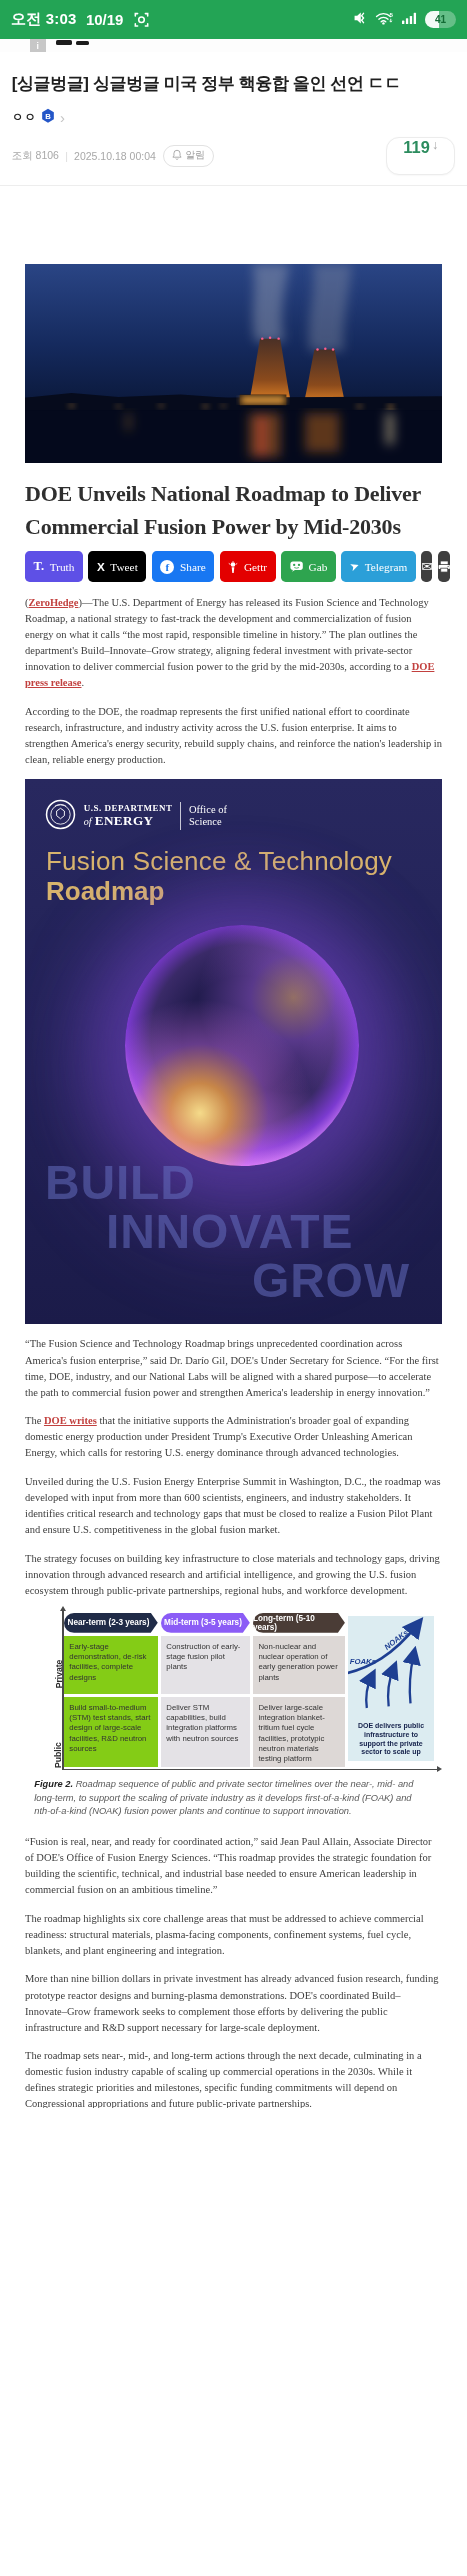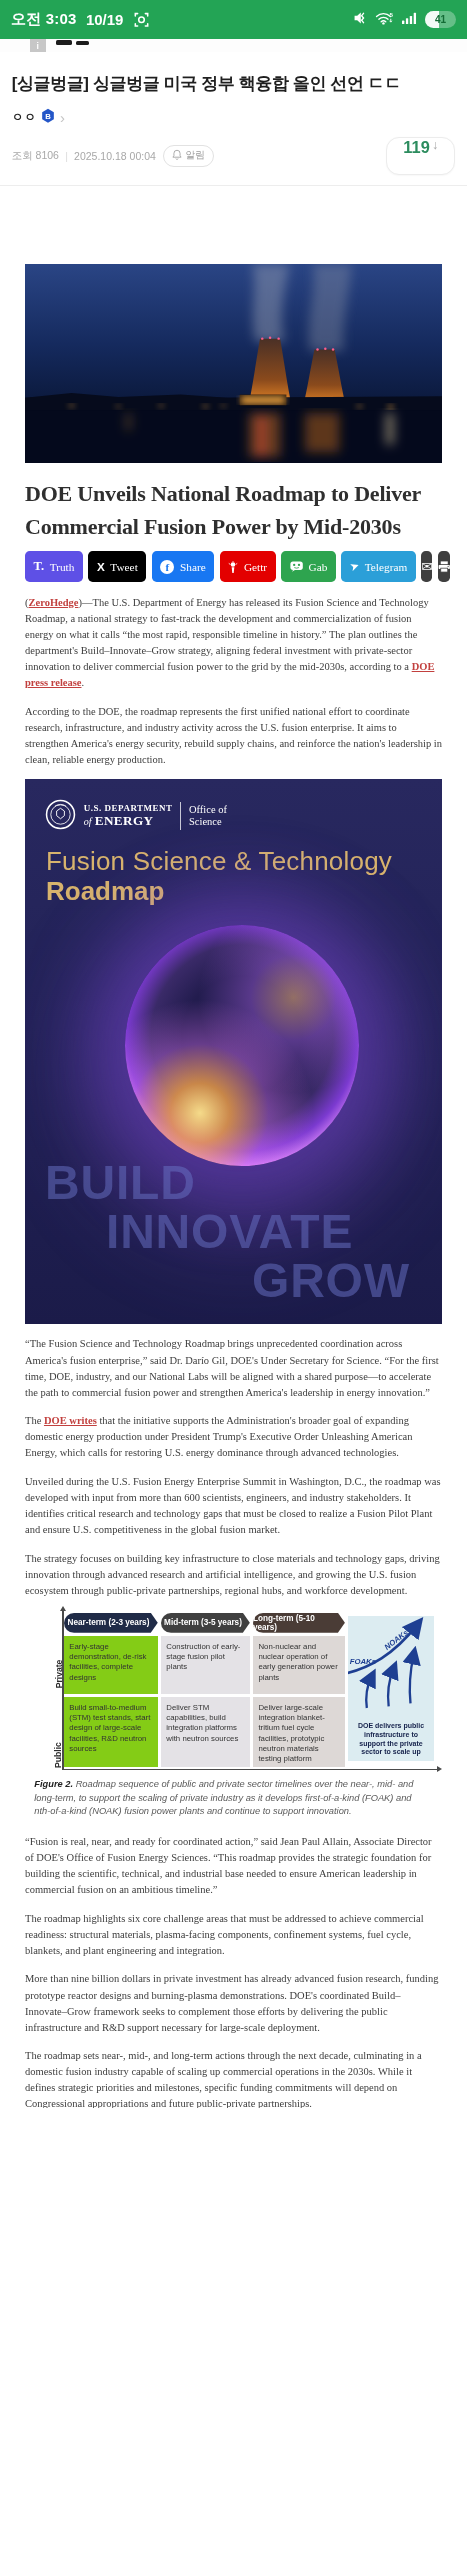--- a/index.html
+++ b/index.html
@@ -67,21 +67,21 @@
       radial-gradient(circle at 50% 46%, #221c4e 34%, #3a2a68 52%, #7b3ad0 66%, #c877f2 74%, #f3a95c 80%, rgba(255,210,130,.55) 85%, rgba(120,60,220,.25) 92%, rgba(0,0,0,0) 100%);
     box-shadow:0 0 70px 35px rgba(130,70,220,.38), 0 31px 93px 47px rgba(150,90,230,.22)}
   .pword{position:absolute;font-weight:800;font-size:48px;letter-spacing:0.8px;color:rgba(104,114,196,.52);line-height:1}
   .w1{left:20px;top:380px}.w2{left:81px;top:429px}.w3{left:227px;top:478px}
   
   .figwrap{position:relative;margin:14px 0 0 31px;width:378px}
   .fgrid{display:flex;gap:3.1px;margin-left:7.8px}
   .fcol{display:flex;flex-direction:column;gap:3.1px}
   .fc0{width:95px}.fc1{width:90px}.fc2{width:93px}
   .fhead{height:20px;display:flex;align-items:center;justify-content:center;color:#fff;font-size:8.2px;font-weight:600;border-radius:10px 0 0 10px;clip-path:polygon(0 0,calc(100% - 7px) 0,100% 50%,calc(100% - 7px) 100%,0 100%);padding-right:4.7px}
-  .h1{background:#202b47}.h2{background:#404040}.h3{background:#4a3c36}
+  .h1{background:#202b47}.h2{background:#8b5cf6}.h3{background:#4a3c36}
   .fcell{font-size:7.8px;line-height:1.3;color:#333;padding:6.2px 5.5px;box-sizing:border-box}
   .rowA{height:58px}.rowB{height:70px}
   .cA{background:#84cc16}.cB{background:#e4e2e6}.cC{background:#ddd8d6}
   .fright{position:relative;width:86px;margin-top:3.1px;height:145px;background:#dcecf1}
   .fnote{position:absolute;left:2.3px;right:2.3px;bottom:3.9px;text-align:center;font-size:7px;font-weight:700;color:#15214b;line-height:1.25}
   .fy{position:absolute;left:6.2px;top:-4.7px;bottom:-3.1px;width:1.6px;background:#4a4a4a}
   .fy:before{content:"";position:absolute;top:-4.7px;left:-2.3px;border:3.1px solid transparent;border-bottom:5.5px solid #4a4a4a}
   .fx{position:absolute;left:6.2px;right:-6.2px;bottom:-3.1px;height:1.6px;background:#4a4a4a}
   .fx:before{content:"";position:absolute;right:-4.7px;top:-2.3px;border:3.1px solid transparent;border-left:5.5px solid #4a4a4a}
   .rowlab{position:absolute;left:-11px;font-size:8.6px;font-weight:700;color:#2c2c2c;transform:rotate(-90deg)}

